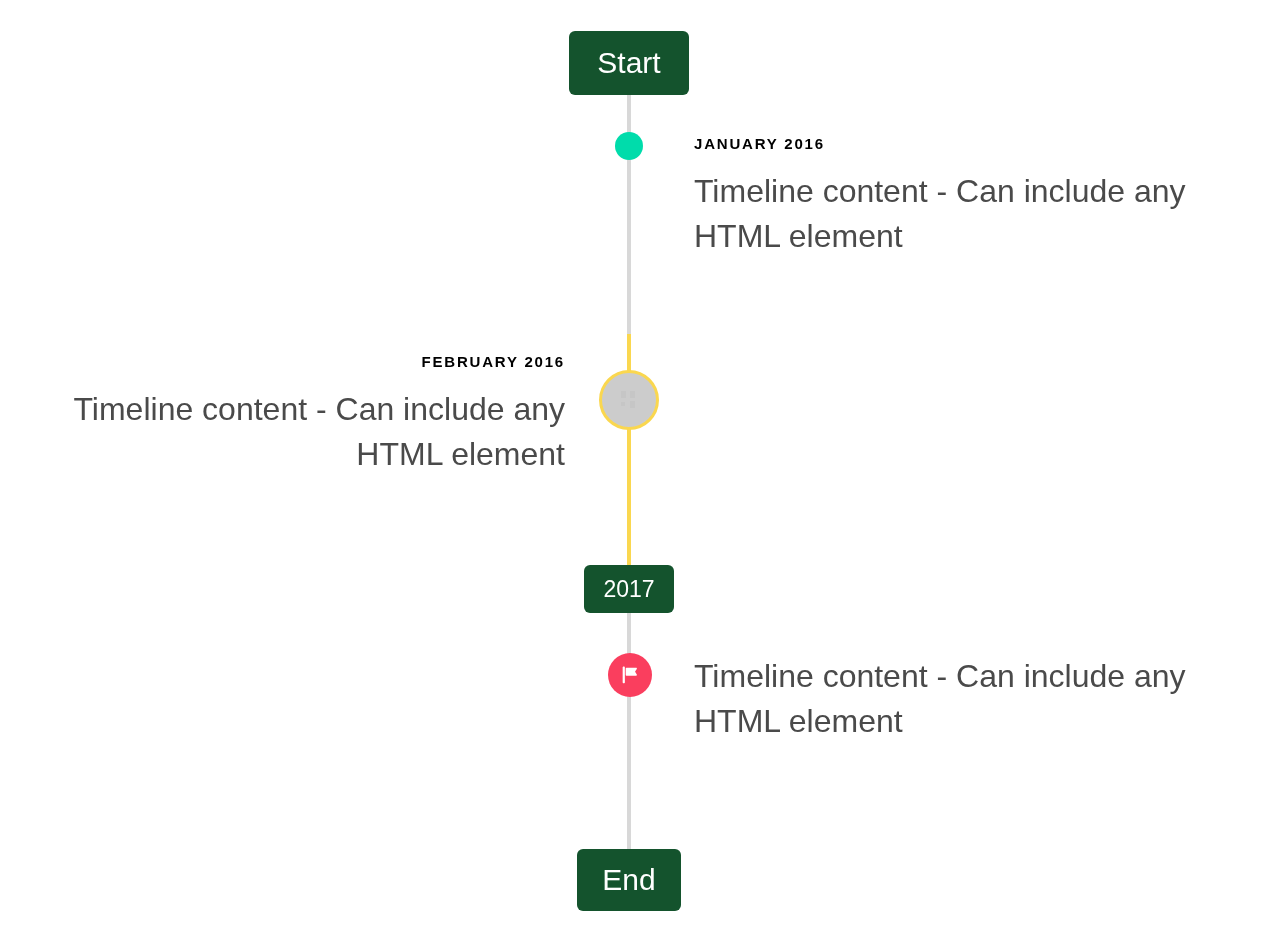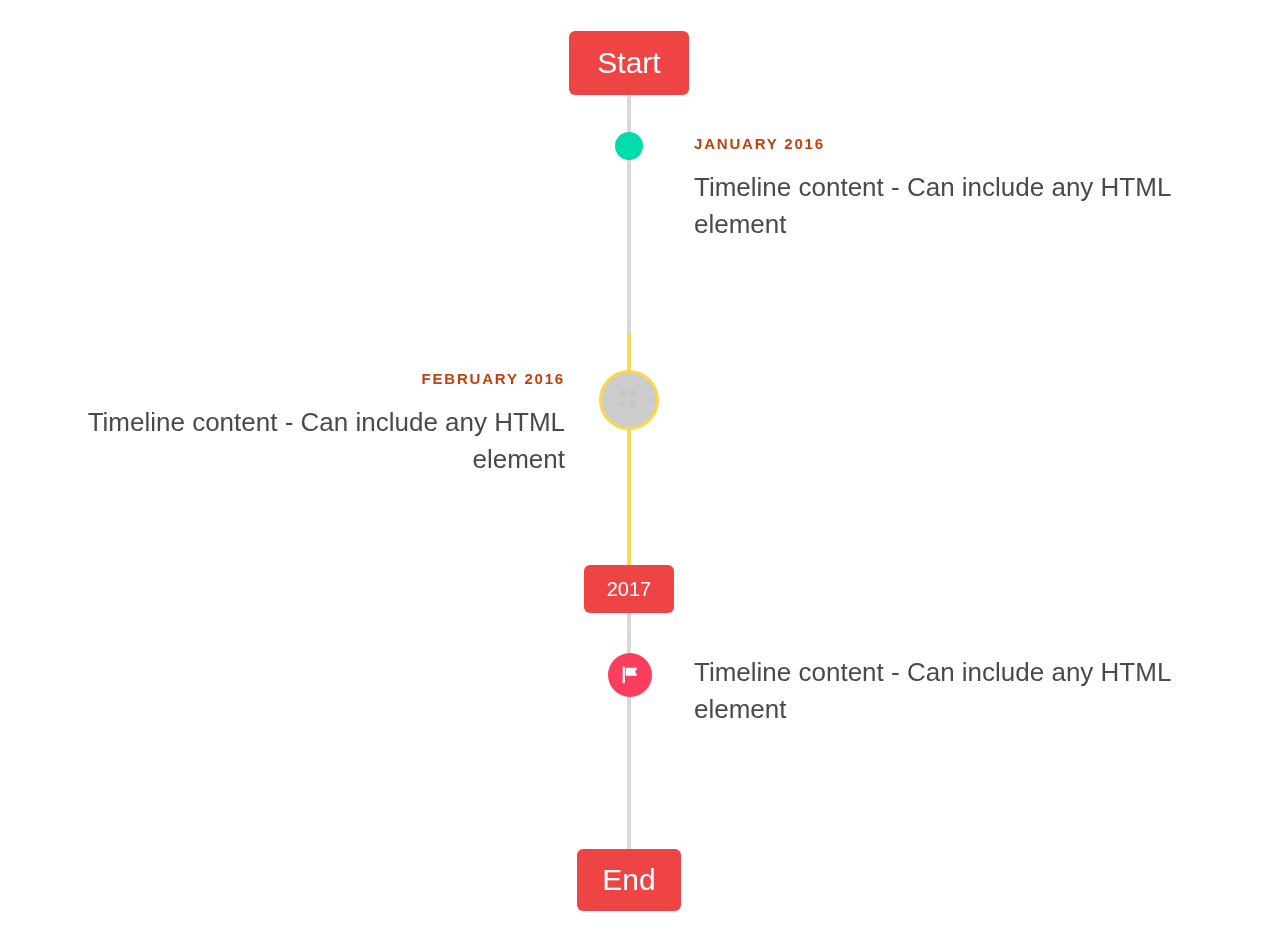--- a/index.html
+++ b/index.html
@@ -35,39 +35,39 @@
     width: 4px;
     top: 334px;
     height: 231px;
     background: #fad74f;
   }
   .spine-seg-2 { top: 613px; height: 238px; }          
 
   
   .cap {
     position: absolute;
-    background: #ef4444;
+    background: #14532d;
     color: #ffffff;
     border-radius: 6px;
     display: flex;
     align-items: center;
     justify-content: center;
     box-sizing: border-box;
     line-height: 1;
     white-space: nowrap;
   }
   .cap-start {
     left: 569px; top: 31px;
     width: 120px; height: 64px;
     font-size: 30px;
   }
   .cap-year {
     left: 584px; top: 565px;
     width: 90px; height: 48px;
-    font-size: 20px;
+    font-size: 23px;
   }
   .cap-end {
     left: 577px; top: 849px;
     width: 104px; height: 62px;
     font-size: 30px;
     align-items: center;
   }
 
   
   .marker {
@@ -118,34 +118,34 @@
   .entry {
     position: absolute;
   }
   .entry-right { left: 694px; width: 540px; text-align: left; }
   .entry-left  { left: 25px;  width: 540px; text-align: right; }
 
   .entry-date {
     font-size: 15px;
     font-weight: bold;
     letter-spacing: 1.8px;
-    color: #c2410c;
+    color: #000000;
     margin: 0 0 18px 0;
     line-height: 1;
   }
   .entry-body {
-    font-size: 26px;
+    font-size: 32px;
     font-weight: 400;
     color: #4a4a4a;
     line-height: 1.42;
     margin: 0;
   }
 
   .entry-jan   { top: 136px; }
-  .entry-feb   { top: 371px; }
+  .entry-feb   { top: 354px; }
   .entry-mar   { top: 654px; }
 </style>
 </head>
 <body>
 
 <div class="page">
 
   <div class="spine spine-seg-1"></div>
 
   <div class="spine-seg-yellow"></div>

